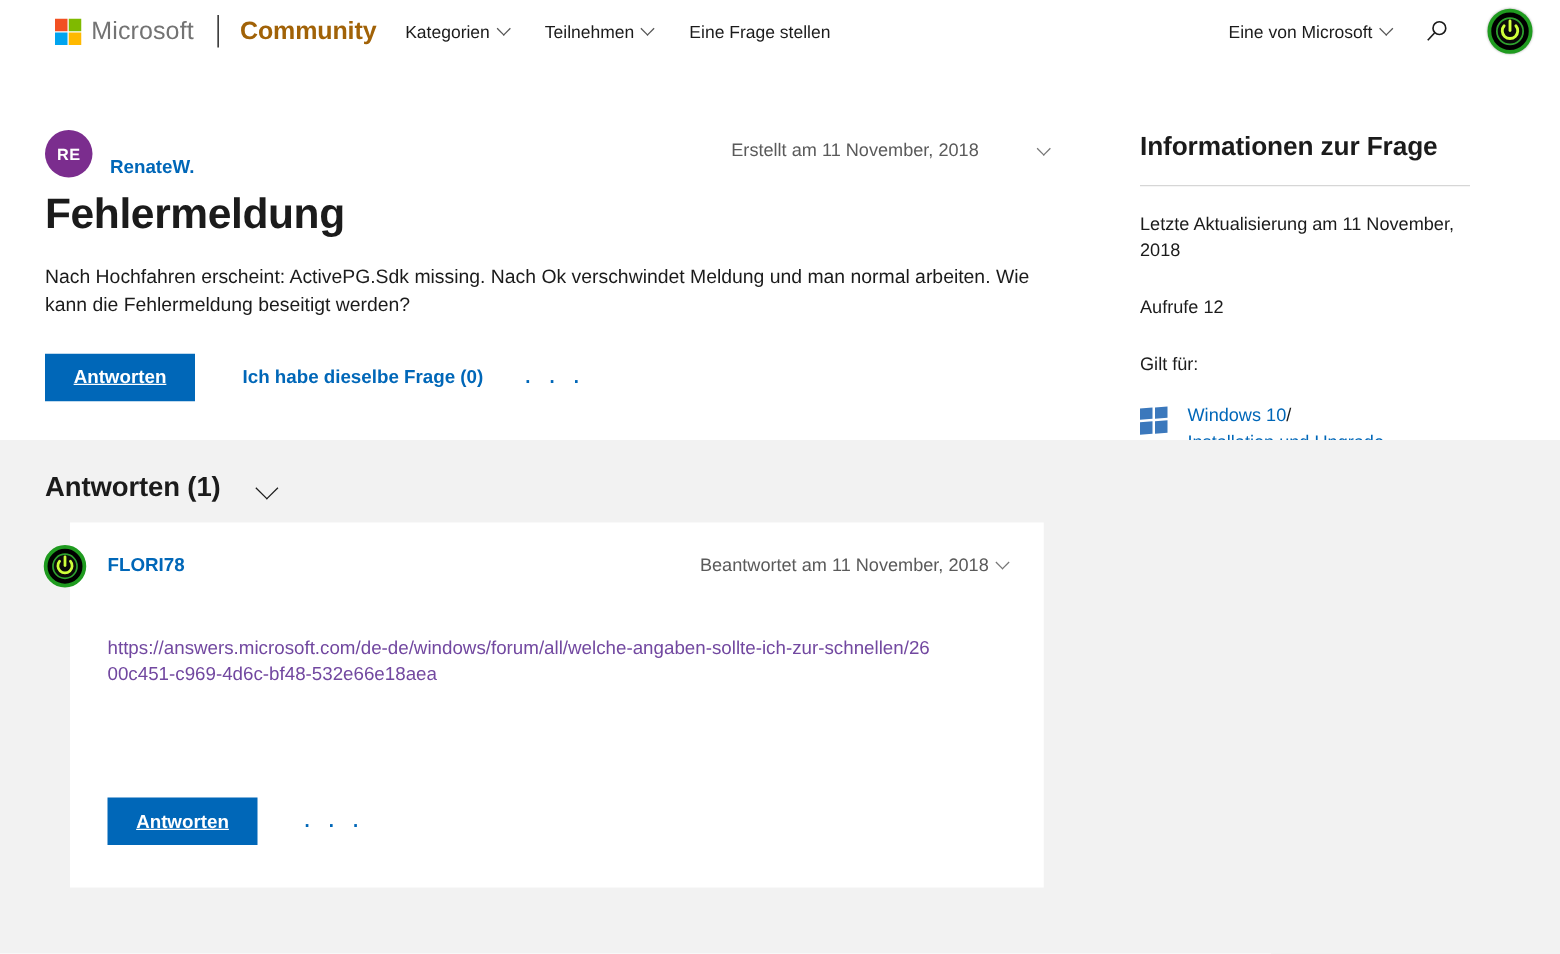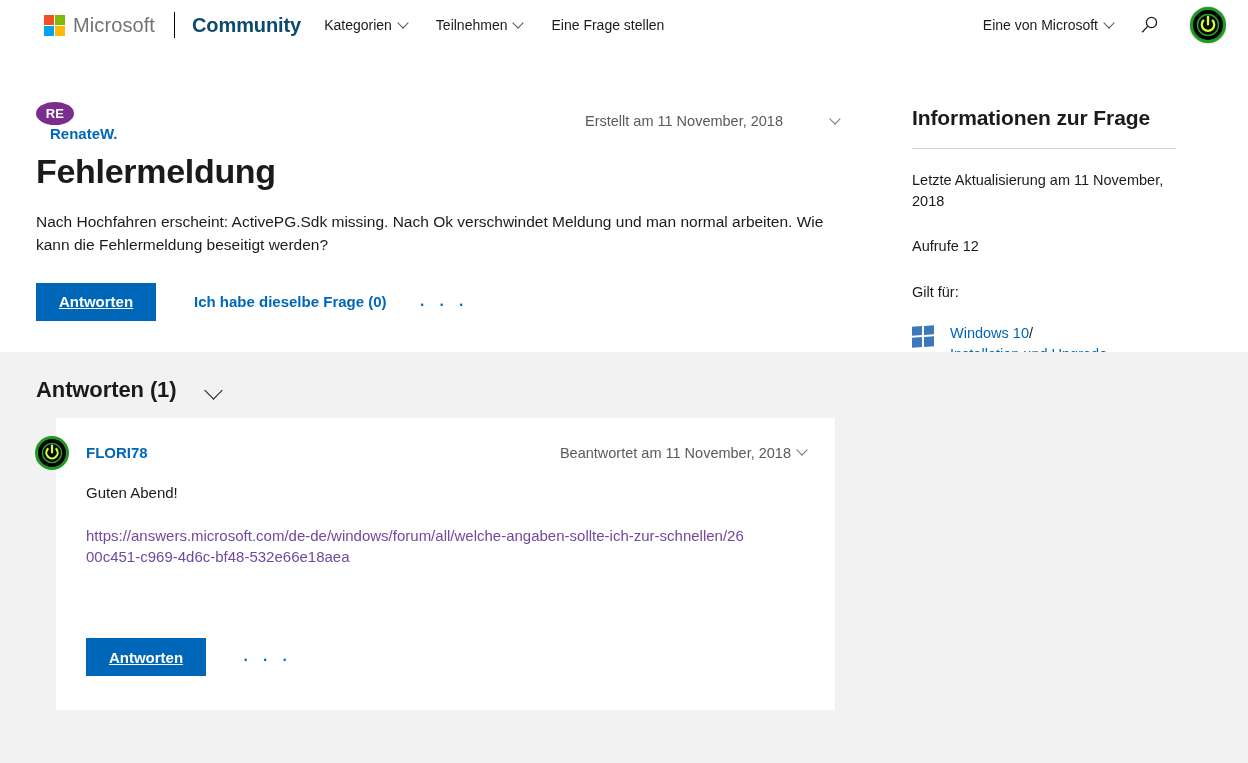--- a/index.html
+++ b/index.html
@@ -43,21 +43,21 @@
     font-weight: 400;
   }
   .divider-vert {
     width: 1px; height: 26px;
     background: #000000;
     margin: 0 17px 0 19px;
   }
   .community-word {
     font-size: 20px;
     font-weight: bold;
-    color: #0c4a6e;
+    color: #a16207;
     letter-spacing: -0.1px;
   }
   .nav-items { display: flex; align-items: center; margin-left: 23px; }
   .nav-item {
     font-size: 14px;
     color: #1b1b1b;
     margin-right: 28px;
     display: flex; align-items: center;
     cursor: pointer;
     white-space: nowrap;
@@ -106,21 +106,21 @@
   }
 
   
   .question-area {
     position: absolute;
     top: 50px; left: 0;
     width: 1248px; height: 302px;
     background: #ffffff;
   }
   .q-inner { position: absolute; left: 36px; top: 52px; width: 830px; }
-  .q-author-row { display: flex; align-items: flex-start; height: 40px; flex-direction: column; }
+  .q-author-row { display: flex; align-items: flex-end; height: 40px; }
   .avatar-initials {
     width: 38px; height: 38px; border-radius: 50%;
     background: #7b2d8e;
     color: #ffffff;
     font-size: 13px; font-weight: bold;
     display: flex; align-items: center; justify-content: center;
     letter-spacing: 0.3px;
   }
   .author-name {
     margin-left: 14px;
@@ -456,21 +456,20 @@
 
       <div class="ans-header">
         <span class="ans-author">FLORI78</span>
         <span class="ans-date">
           <span>Beantwortet am 11 November, 2018</span>
           <span class="caret"></span>
         </span>
       </div>
 
       <div class="ans-body">
-        <div class="ans-greet">Guten Abend!</div>
         <div class="ans-link">https://answers.microsoft.com/de-de/windows/forum/all/welche-angaben-sollte-ich-zur-schnellen/2600c451-c969-4d6c-bf48-532e66e18aea</div>
       </div>
 
       <div class="ans-actions">
         <button class="btn-primary">Antworten</button>
         <span class="dots">· · ·</span>
       </div>
     </div>
   </div>
 

